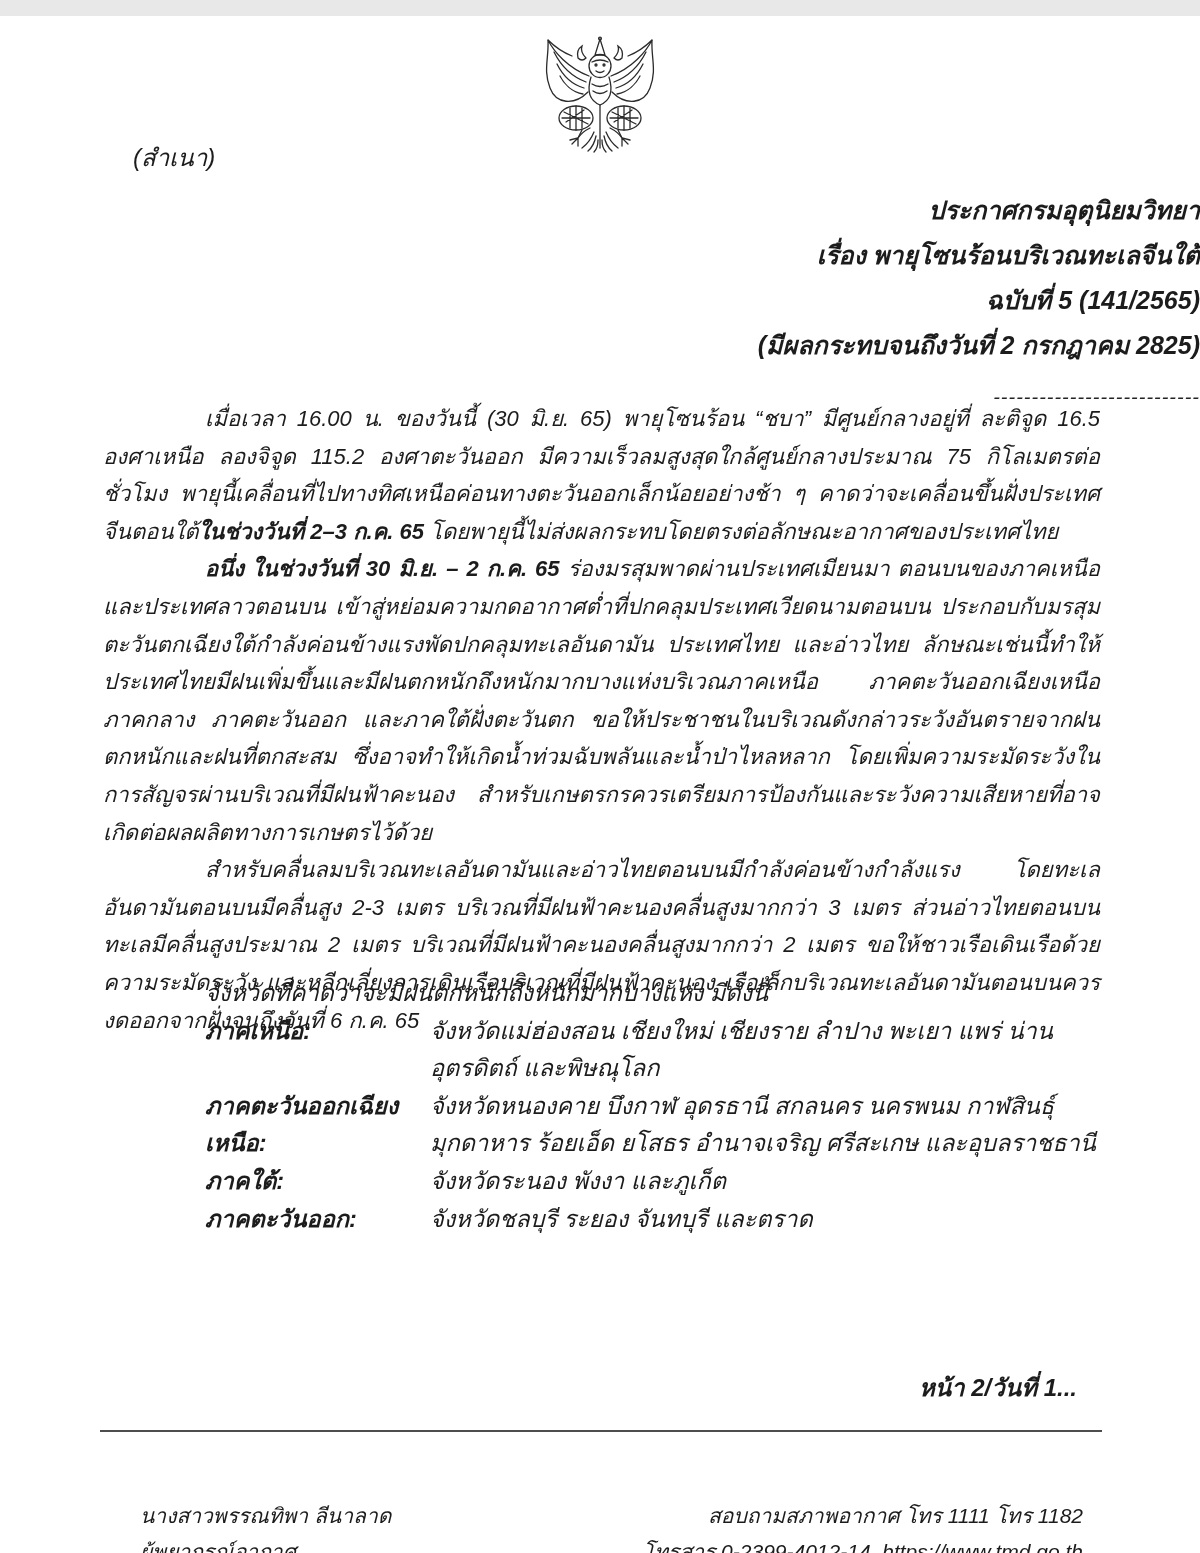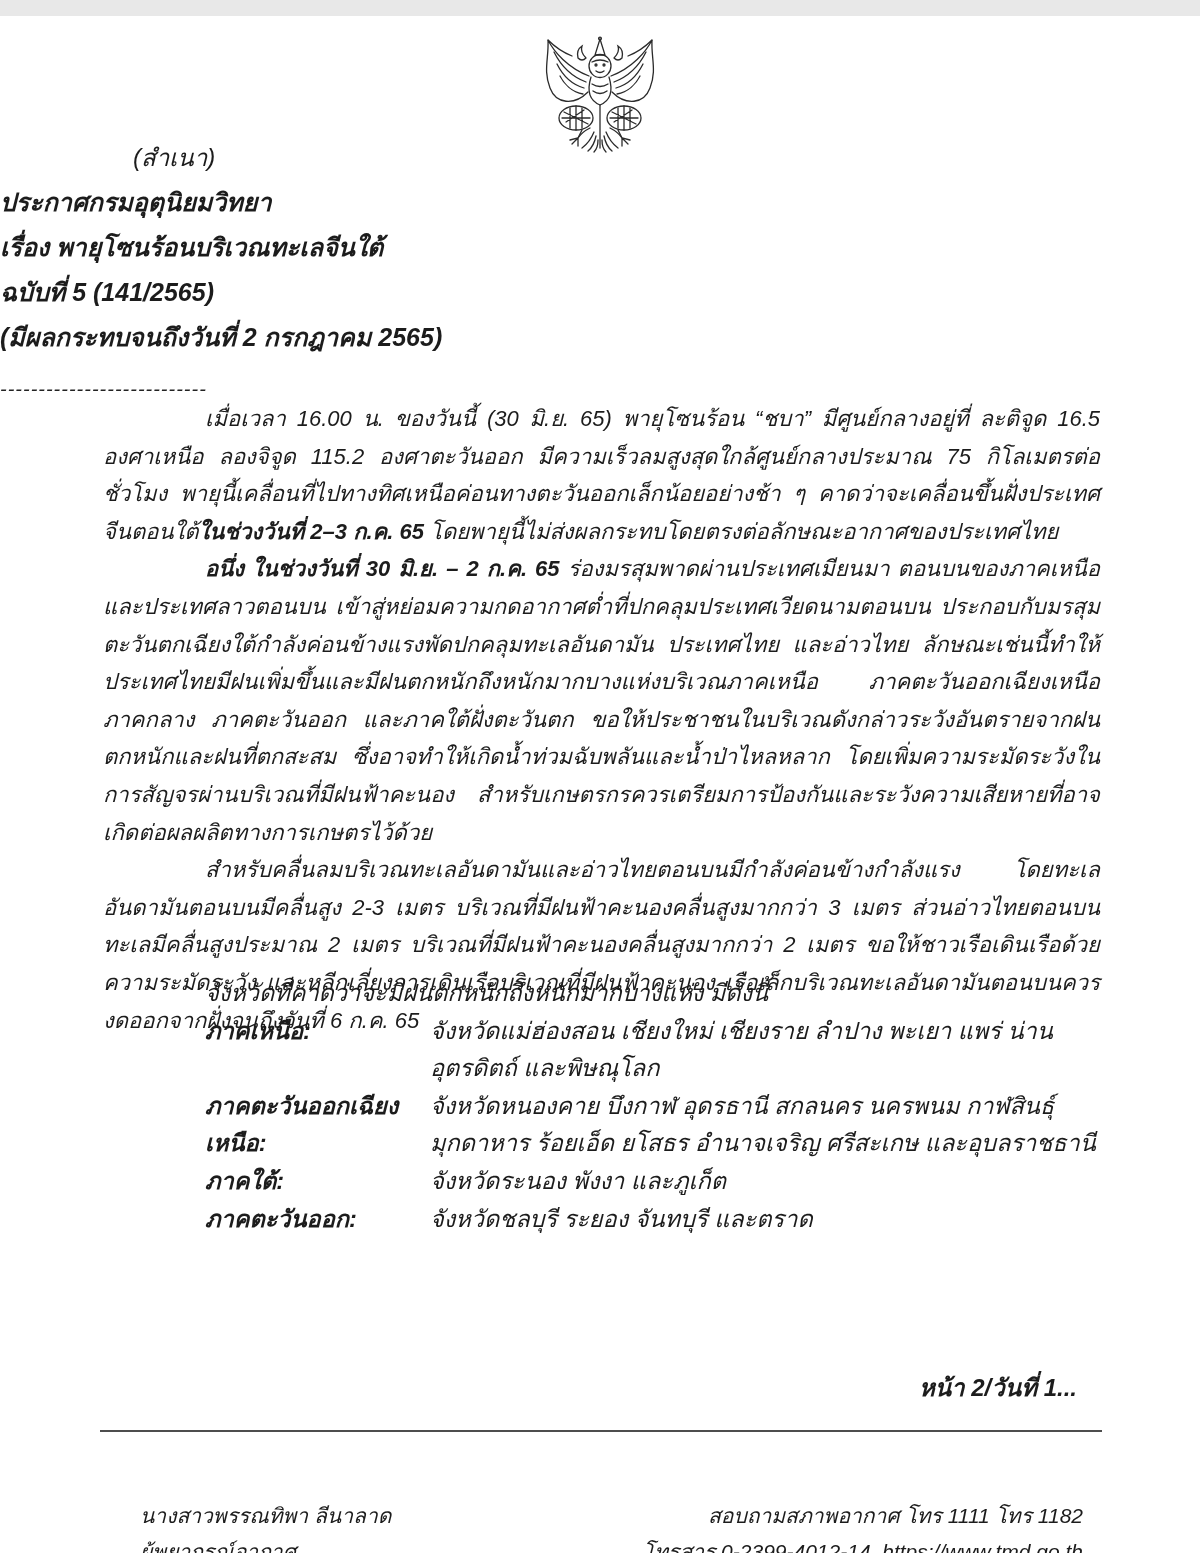--- a/index.html
+++ b/index.html
@@ -15,22 +15,22 @@
   }
   .copy-label{
     position:absolute;left:133px;top:122px;
     font-size:24px;
   }
   .emblem{
     position:absolute;left:50%;top:20px;transform:translateX(-50%);
     width:160px;height:118px;
   }
   .title-block{
-    position:absolute;left:0;right:0;top:164px;
-    text-align:left;font-weight:bold;
+    position:absolute;left:0;right:0;top:172px;
+    text-align:right;font-weight:bold;
   }
   .title-block .t-line{
     font-size:25px;line-height:45px;
   }
   .separator{
     font-weight:normal;font-size:20px;letter-spacing:1px;
     margin-top:18px;color:#222;
   }
   .body-text{
     position:absolute;left:103px;right:100px;top:384px;
@@ -113,21 +113,21 @@
     <path d="M74,96 Q70,106 62,112 M86,96 Q90,106 98,112"></path>
     <path d="M76,100 Q74,110 68,115 M84,100 Q86,110 92,115"></path>
     <path d="M78,104 Q78,112 74,116 M82,104 Q82,112 86,116"></path>
     <path d="M70,92 Q62,96 58,102 M90,92 Q98,96 102,102"></path>
   </svg>
 
   <div class="title-block">
     <div class="t-line">ประกาศกรมอุตุนิยมวิทยา</div>
     <div class="t-line">เรื่อง พายุโซนร้อนบริเวณทะเลจีนใต้</div>
     <div class="t-line">ฉบับที่ 5 (141/2565)</div>
-    <div class="t-line">(มีผลกระทบจนถึงวันที่ 2 กรกฎาคม 2565)</div>
+    <div class="t-line">(มีผลกระทบจนถึงวันที่ 2 กรกฎาคม 2825)</div>
     <div class="separator">---------------------------</div>
   </div>
 
   <div class="body-text">
     <p><span>เมื่อเวลา 16.00 น. ของวันนี้ (30 มิ.ย. 65) พายุโซนร้อน “ชบา” มีศูนย์กลางอยู่ที่ ละติจูด 16.5 องศาเหนือ ลองจิจูด 115.2 องศาตะวันออก มีความเร็วลมสูงสุดใกล้ศูนย์กลางประมาณ 75 กิโลเมตรต่อชั่วโมง พายุนี้เคลื่อนที่ไปทางทิศเหนือค่อนทางตะวันออกเล็กน้อยอย่างช้า ๆ  คาดว่าจะเคลื่อนขึ้นฝั่งประเทศจีนตอนใต้</span><span class="b">ในช่วงวันที่ 2–3 ก.ค. 65</span><span> โดยพายุนี้ไม่ส่งผลกระทบโดยตรงต่อลักษณะอากาศของประเทศไทย</span></p>
     <p><span class="b">อนึ่ง ในช่วงวันที่ 30 มิ.ย. – 2 ก.ค. 65</span><span> ร่องมรสุมพาดผ่านประเทศเมียนมา ตอนบนของภาคเหนือและประเทศลาวตอนบน เข้าสู่หย่อมความกดอากาศต่ำที่ปกคลุมประเทศเวียดนามตอนบน ประกอบกับมรสุมตะวันตกเฉียงใต้กำลังค่อนข้างแรงพัดปกคลุมทะเลอันดามัน ประเทศไทย และอ่าวไทย ลักษณะเช่นนี้ทำให้ประเทศไทยมีฝนเพิ่มขึ้นและมีฝนตกหนักถึงหนักมากบางแห่งบริเวณภาคเหนือ ภาคตะวันออกเฉียงเหนือ ภาคกลาง ภาคตะวันออก และภาคใต้ฝั่งตะวันตก ขอให้ประชาชนในบริเวณดังกล่าวระวังอันตรายจากฝนตกหนักและฝนที่ตกสะสม ซึ่งอาจทำให้เกิดน้ำท่วมฉับพลันและน้ำป่าไหลหลาก โดยเพิ่มความระมัดระวังในการสัญจรผ่านบริเวณที่มีฝนฟ้าคะนอง สำหรับเกษตรกรควรเตรียมการป้องกันและระวังความเสียหายที่อาจเกิดต่อผลผลิตทางการเกษตรไว้ด้วย</span></p>
     <p><span>สำหรับคลื่นลมบริเวณทะเลอันดามันและอ่าวไทยตอนบนมีกำลังค่อนข้างกำลังแรง โดยทะเลอันดามันตอนบนมีคลื่นสูง 2-3 เมตร บริเวณที่มีฝนฟ้าคะนองคลื่นสูงมากกว่า 3 เมตร ส่วนอ่าวไทยตอนบนทะเลมีคลื่นสูงประมาณ 2 เมตร บริเวณที่มีฝนฟ้าคะนองคลื่นสูงมากกว่า 2 เมตร ขอให้ชาวเรือเดินเรือด้วยความระมัดระวัง และหลีกเลี่ยงการเดินเรือบริเวณที่มีฝนฟ้าคะนอง เรือเล็กบริเวณทะเลอันดามันตอนบนควรงดออกจากฝั่งจนถึงวันที่ 6 ก.ค. 65</span></p>
   </div>
 
   <div class="provinces">

